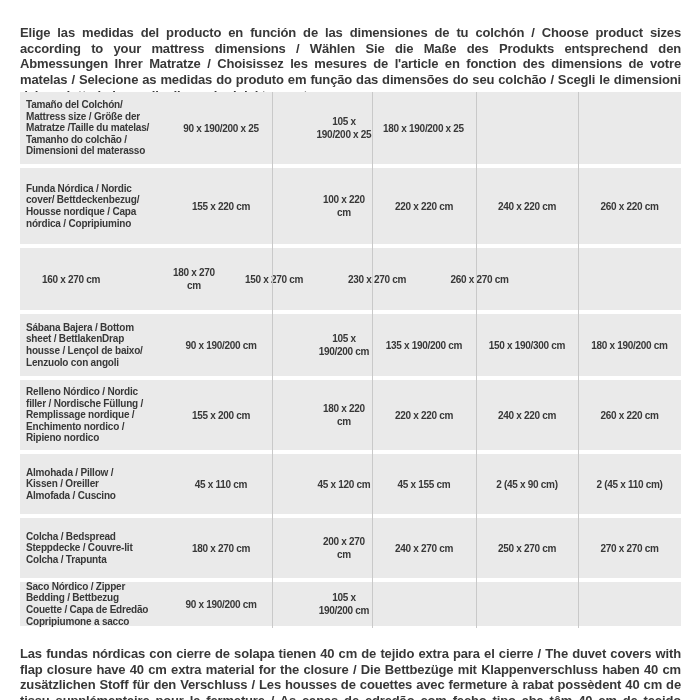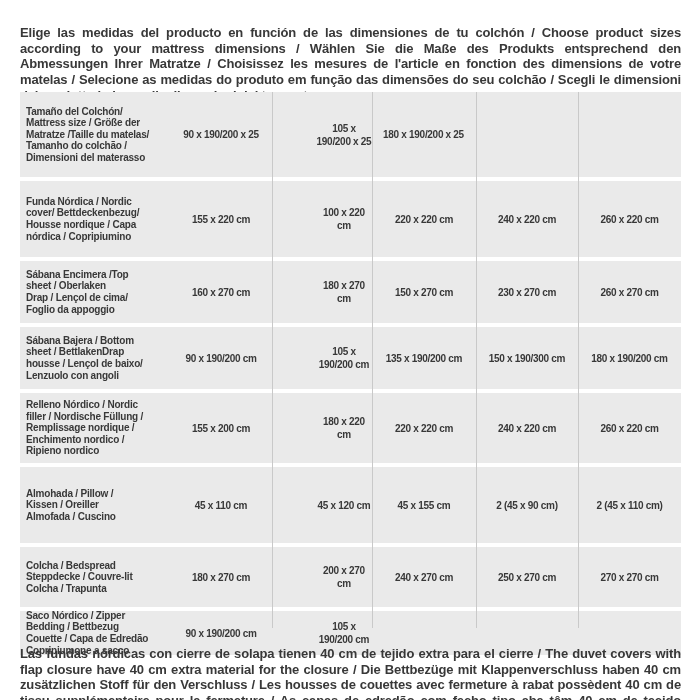--- a/index.html
+++ b/index.html
@@ -83,21 +83,21 @@
 </style>
 </head>
 <body>
 
 <div class="page">
 
   <p class="note header">Elige las medidas del producto en función de las dimensiones de tu colchón / Choose product sizes according to your mattress dimensions / Wählen Sie die Maße des Produkts entsprechend den Abmessungen Ihrer Matratze / Choisissez les mesures de l'article en fonction des dimensions de votre matelas / Selecione as medidas do produto em função das dimensões do seu colchão / Scegli le dimensioni del prodotto in base alle dimensioni del tuo materasso</p>
 
   <div class="table">
 
-    <div class="row" style="height:85px">
+    <div class="row" style="height:72px">
       <div class="cell-label">Tamaño del Colchón/
 Mattress size / Größe der
 Matratze /Taille du matelas/
 Tamanho do colchão /
 Dimensioni del materasso</div>
       <div class="cell-val w1">90 x 190/200 x 25</div>
       <div class="cell-val w2">105 x 190/200 x 25</div>
       <div class="cell-val w5">180 x 190/200 x 25</div>
     </div>
 
@@ -107,24 +107,20 @@
 Housse nordique / Capa
 nórdica / Copripiumino</div>
       <div class="cell-val w1">155 x 220 cm</div>
       <div class="cell-val w2">100 x 220 cm</div>
       <div class="cell-val w3">220 x 220 cm</div>
       <div class="cell-val w4">240 x 220 cm</div>
       <div class="cell-val w5">260 x 220 cm</div>
     </div>
 
     <div class="row" style="height:62px">
-      <div class="cell-label">Sábana Encimera /Top
-sheet / Oberlaken
-Drap / Lençol de cima/
-Foglio da appoggio</div>
       <div class="cell-val w1">160 x 270 cm</div>
       <div class="cell-val w2">180 x 270 cm</div>
       <div class="cell-val w3">150 x 270 cm</div>
       <div class="cell-val w4">230 x 270 cm</div>
       <div class="cell-val w5">260 x 270 cm</div>
     </div>
 
     <div class="row" style="height:62px">
       <div class="cell-label">Sábana Bajera / Bottom
 sheet / BettlakenDrap
@@ -143,21 +139,21 @@
 Remplissage nordique /
 Enchimento nordico /
 Ripieno nordico</div>
       <div class="cell-val w1">155 x 200 cm</div>
       <div class="cell-val w2">180 x 220 cm</div>
       <div class="cell-val w3">220 x 220 cm</div>
       <div class="cell-val w4">240 x 220 cm</div>
       <div class="cell-val w5">260 x 220 cm</div>
     </div>
 
-    <div class="row" style="height:76px">
+    <div class="row" style="height:60px">
       <div class="cell-label">Almohada / Pillow /
 Kissen / Oreiller
 Almofada / Cuscino</div>
       <div class="cell-val w1">45 x 110 cm</div>
       <div class="cell-val w2">45 x 120 cm</div>
       <div class="cell-val w3">45 x 155 cm</div>
       <div class="cell-val w4">2 (45 x 90 cm)</div>
       <div class="cell-val w5">2 (45 x 110 cm)</div>
     </div>
 

